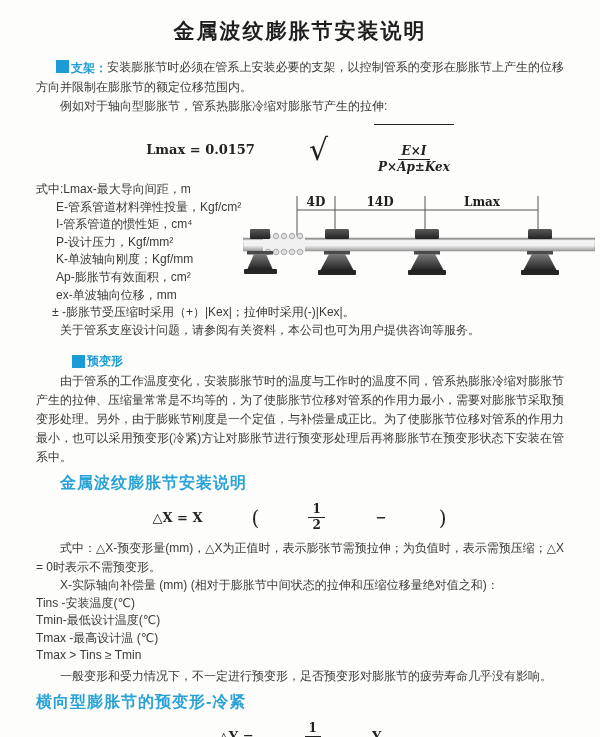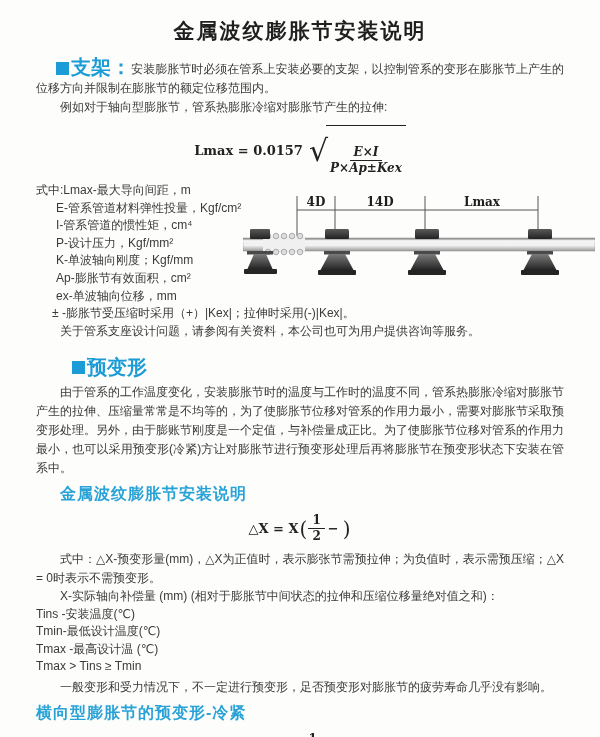--- a/index.html
+++ b/index.html
@@ -18,34 +18,35 @@
     font-size:21px;font-weight:bold;color:#1f1f1f;
     letter-spacing:2px;
   }
   .body-text{font-size:12px;line-height:19px;text-align:justify;margin:0;}
   .indent{text-indent:24px;}
   .sec-head{margin:14px 0 2px;display:flex;align-items:center;padding-left:36px;}
   .sec-square{
     display:inline-block;width:13px;height:13px;
     background:#1b9cd6;margin-right:2px;flex:0 0 auto;
   }
-  .sec-label{color:#1b9cd6;font-size:20px;font-weight:bold;}
+  .sec-label{color:#1b9cd6;font-size:12px;font-weight:bold;}
   .support-para{margin-top:13px;}
   .support-para .sec-square{display:inline-block;vertical-align:-2px;}
   .support-para .sec-label{vertical-align:-1px;}
   .sub-head{
     color:#29a3d7;font-size:16px;font-weight:bold;
     margin:6px 0 2px;letter-spacing:1px;
   }
   .sub-head.indented{margin-left:24px;}
   .formula{
     font-family:"DejaVu Serif","Liberation Serif",serif;
     font-weight:bold;color:#222;font-size:13px;
     display:flex;justify-content:center;align-items:center;
     margin:8px 0 6px;
+    gap:48px;
   }
   .formula .gap{margin:0 3px;}
   .frac{display:inline-flex;flex-direction:column;align-items:center;line-height:1.25;font-size:12px;}
   .frac .num{border-bottom:1px solid #222;padding:0 4px;}
   .frac .den{padding:0 4px;}
   .ital{font-style:italic;}
   .radical{font-size:30px;font-weight:400;line-height:22px;margin:0 -2px 0 6px;}
   .radicand{border-top:1.5px solid #222;padding-top:18px;}
   .paren{font-size:20px;font-weight:400;line-height:1;margin:0 1px;}
   .def-list{margin-top:6px;}

